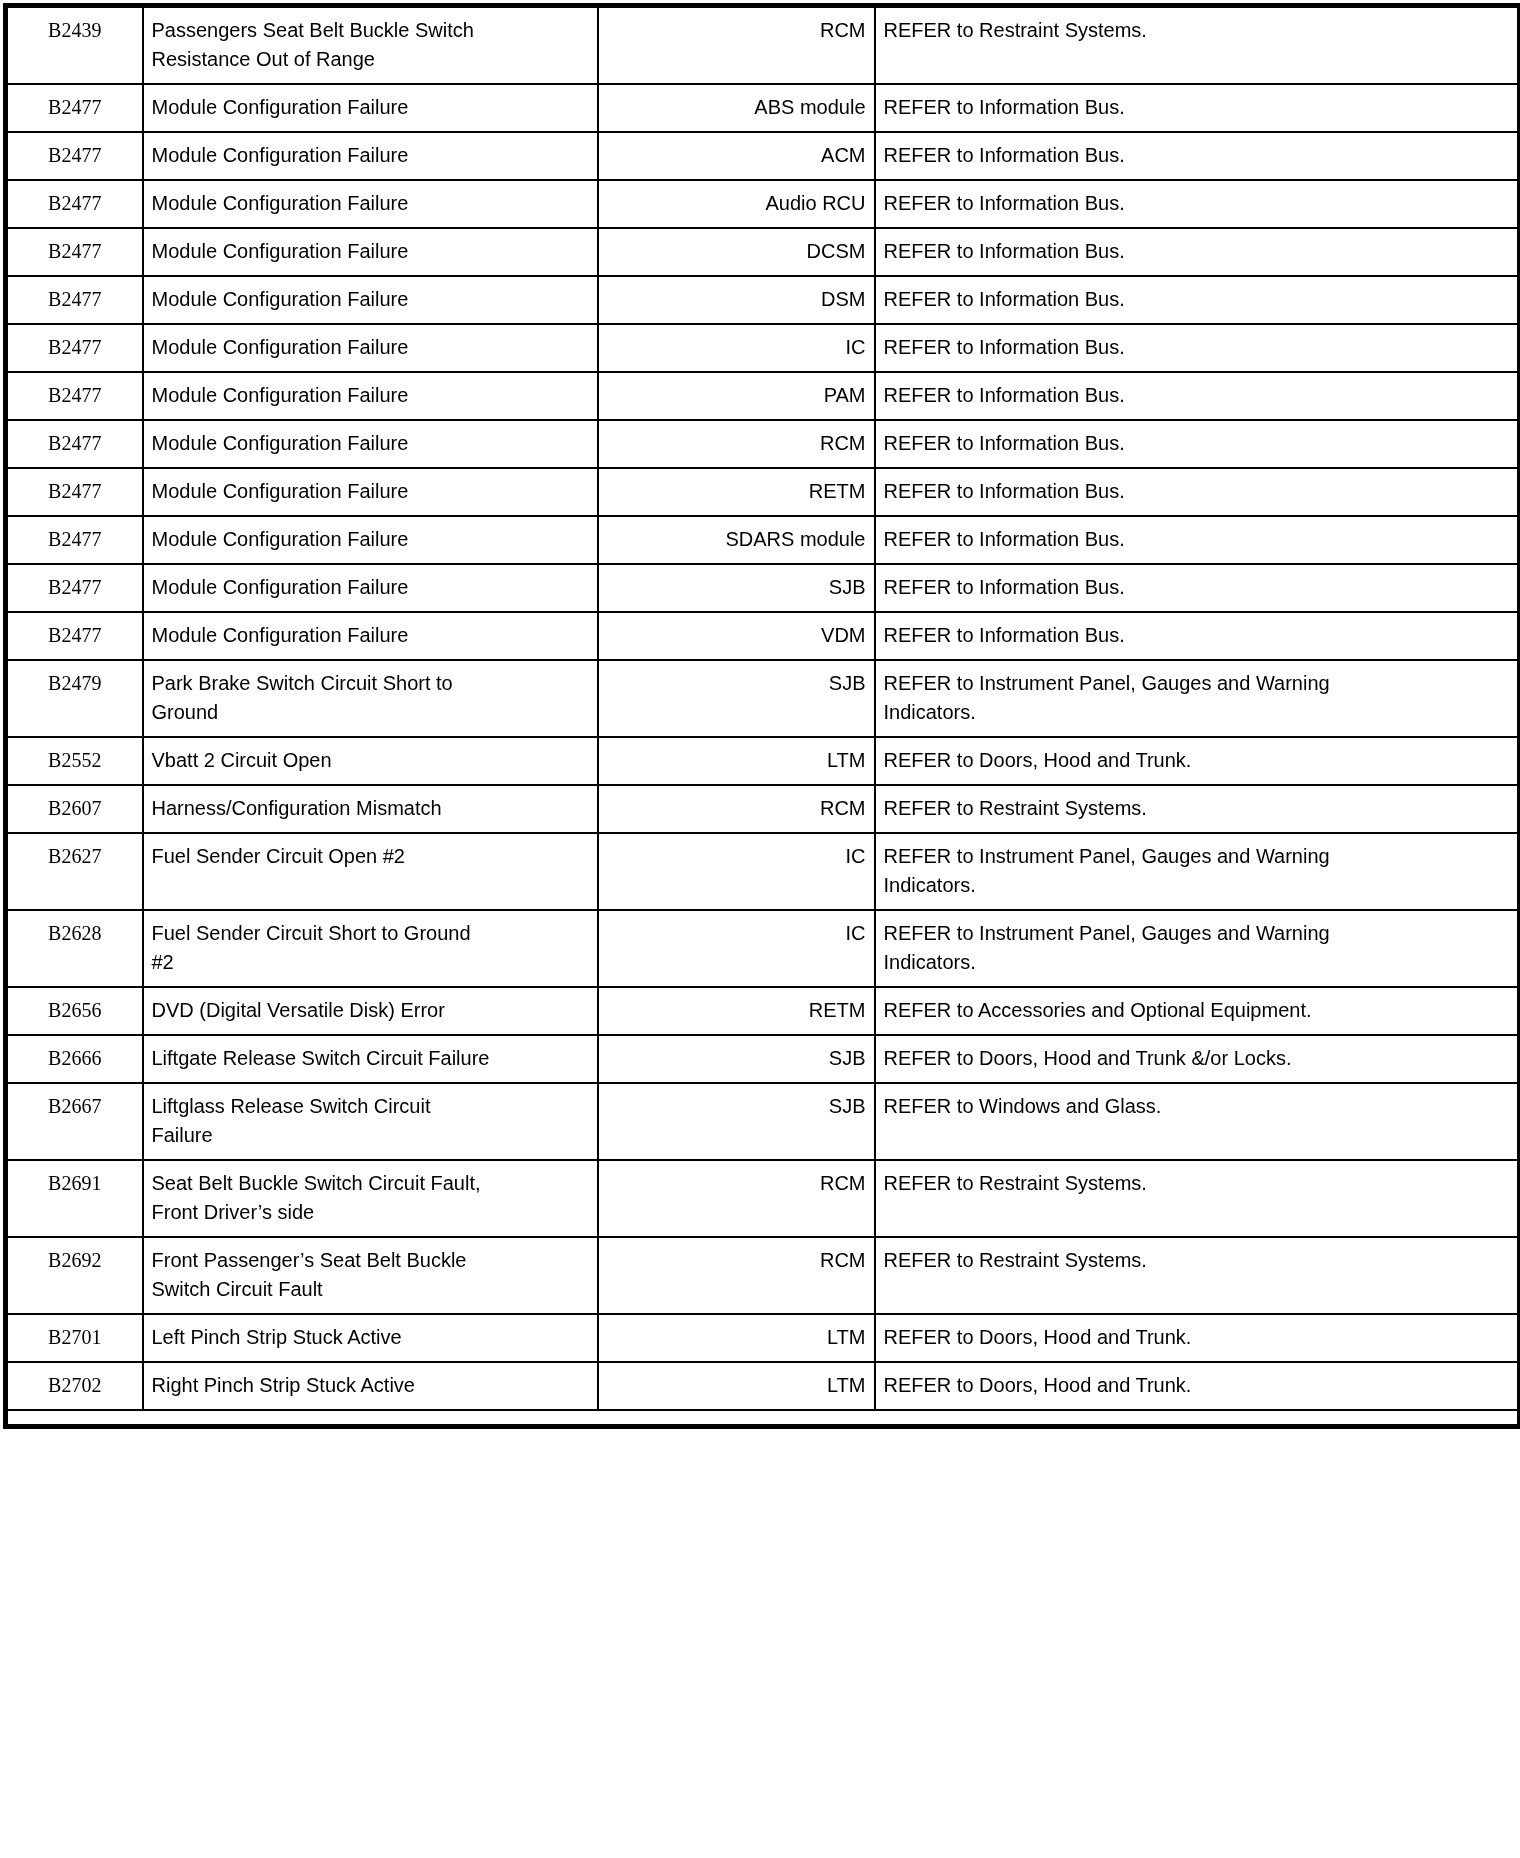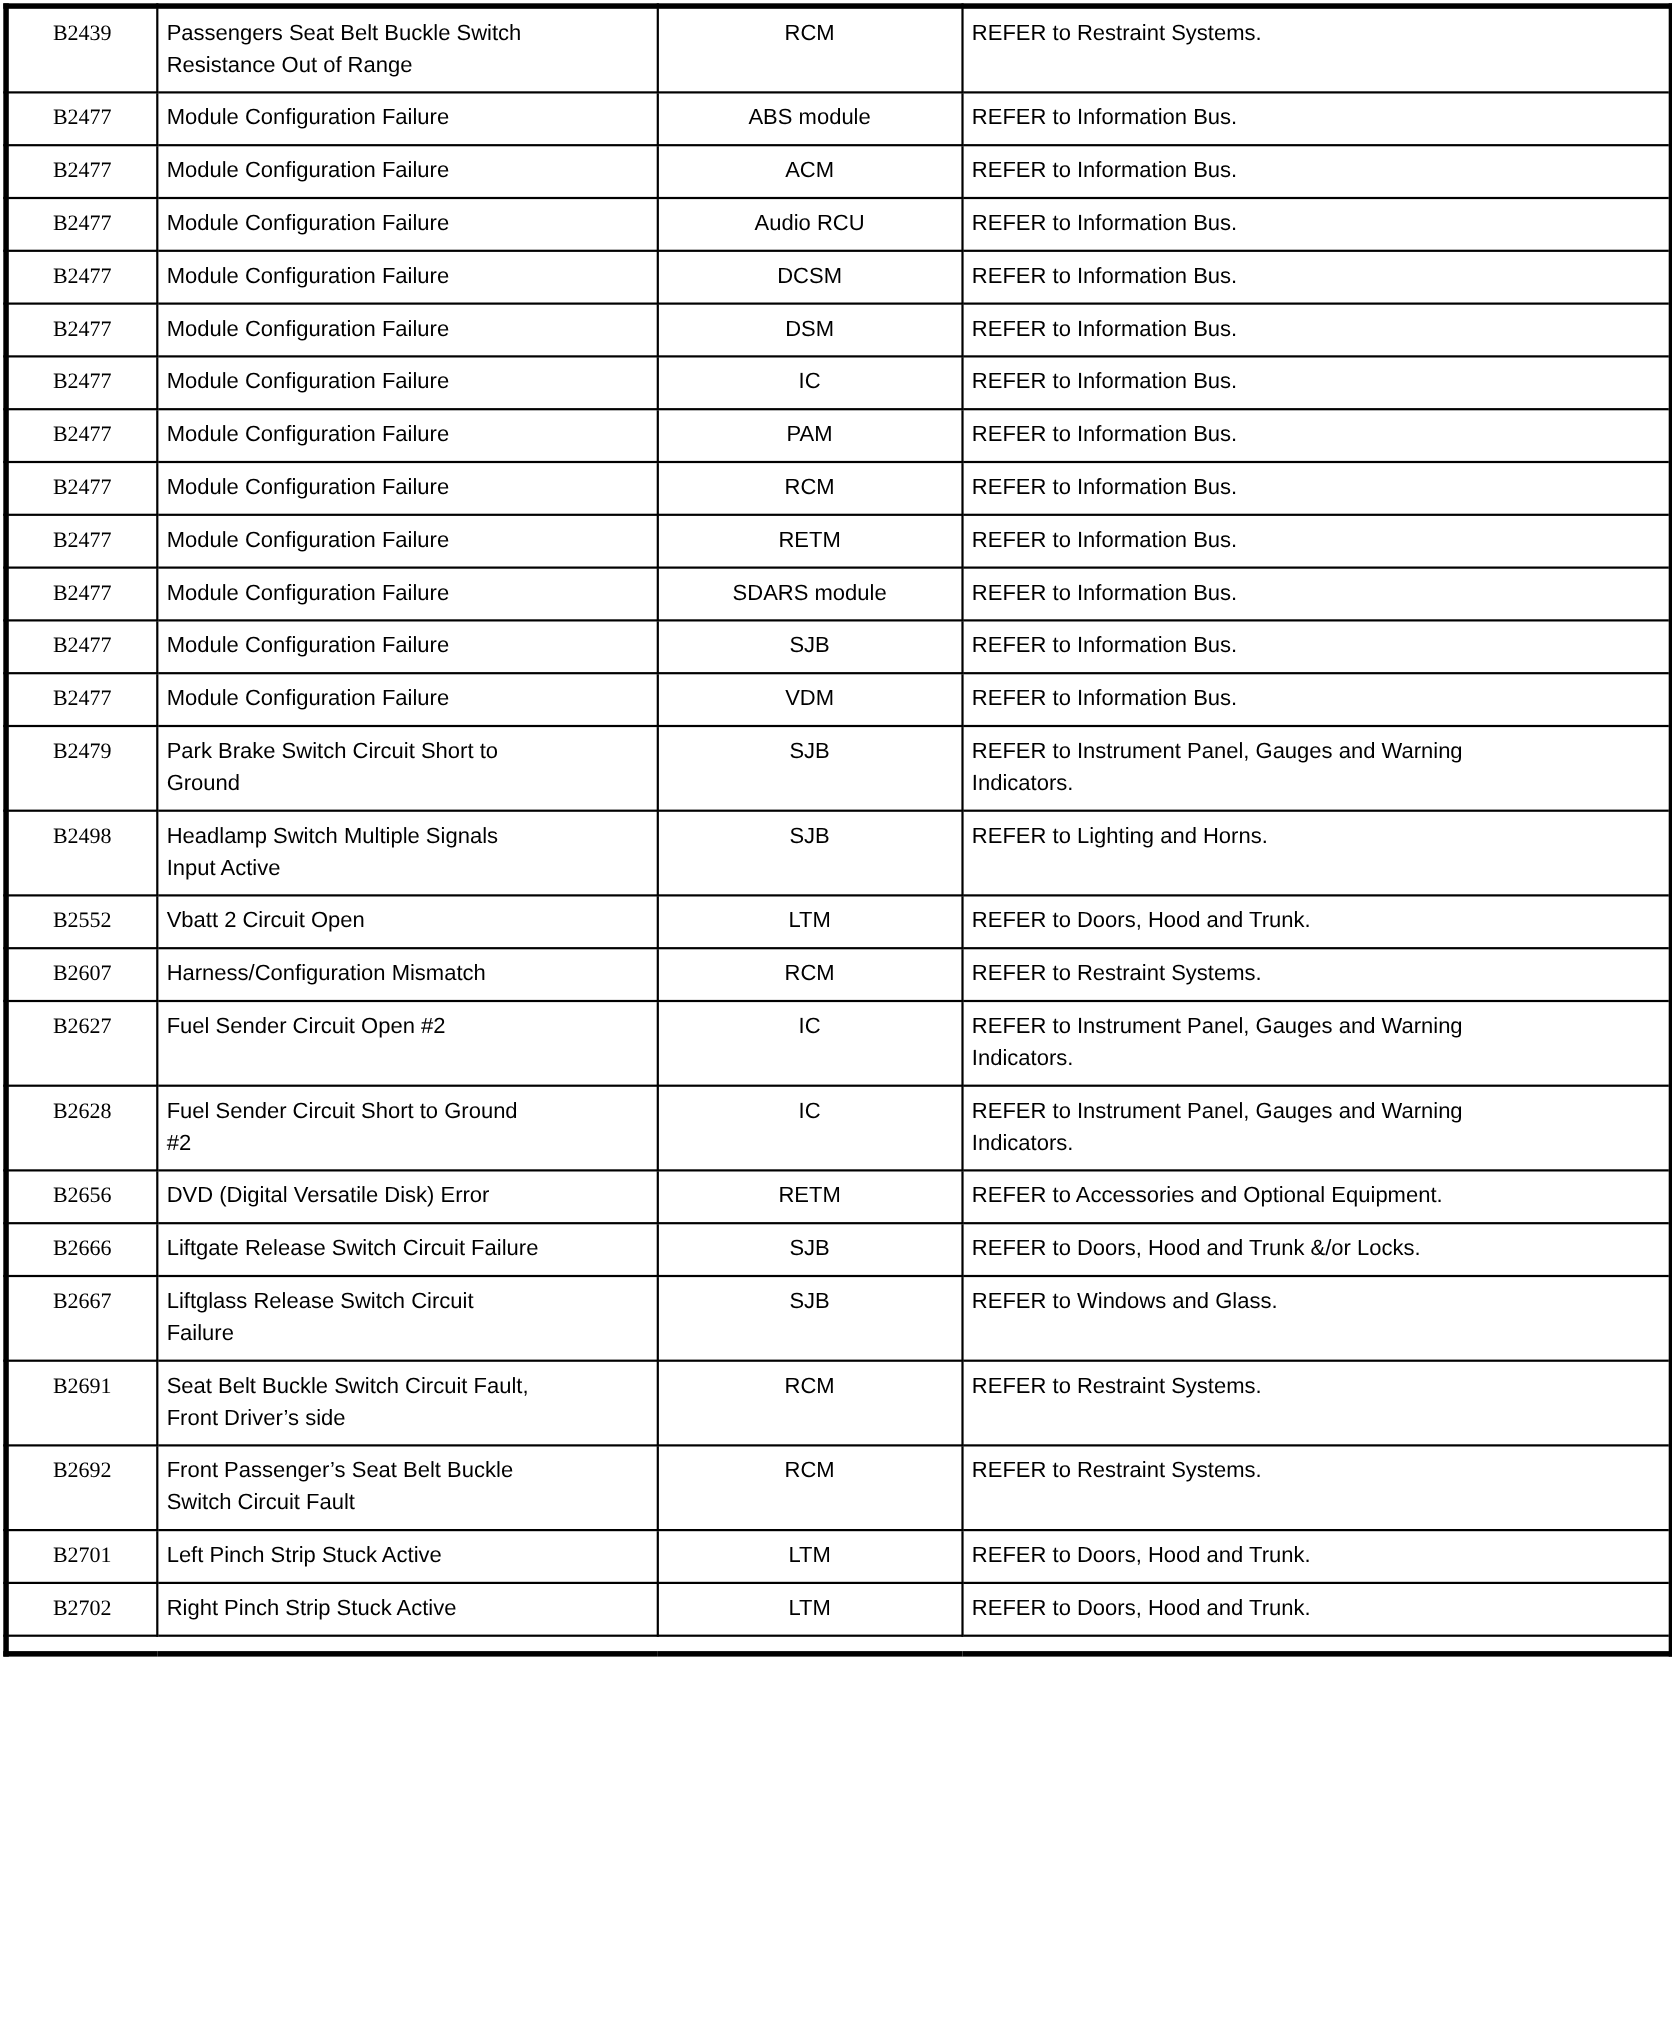--- a/index.html
+++ b/index.html
@@ -29,21 +29,21 @@
     white-space: pre-line;
     overflow: hidden;
   }
   td.col-code {
     text-align: center;
     padding-left: 2px;
     padding-right: 2px;
     font-family: Liberation Serif, serif;
   }
   td.col-module {
-    text-align: center;
+    text-align: right;
   }
   td.col-desc, td.col-action {
     text-align: left;
   }
   tr.empty-row td {
     height: 16px;
     padding: 0;
   }
 </style>
 </head>
@@ -153,27 +153,20 @@
   <tr>
     <td class="col-code">B2479</td>
     <td class="col-desc">Park Brake Switch Circuit Short to
 Ground</td>
     <td class="col-module">SJB</td>
     <td class="col-action">REFER to Instrument Panel, Gauges and Warning
 Indicators.</td>
   </tr>
 
 
-  <tr>
-    <td class="col-code">B2498</td>
-    <td class="col-desc">Headlamp Switch Multiple Signals
-Input Active</td>
-    <td class="col-module">SJB</td>
-    <td class="col-action">REFER to Lighting and Horns.</td>
-  </tr>
 
   <tr>
     <td class="col-code">B2552</td>
     <td class="col-desc">Vbatt 2 Circuit Open</td>
     <td class="col-module">LTM</td>
     <td class="col-action">REFER to Doors, Hood and Trunk.</td>
   </tr>
 
 
   <tr>

